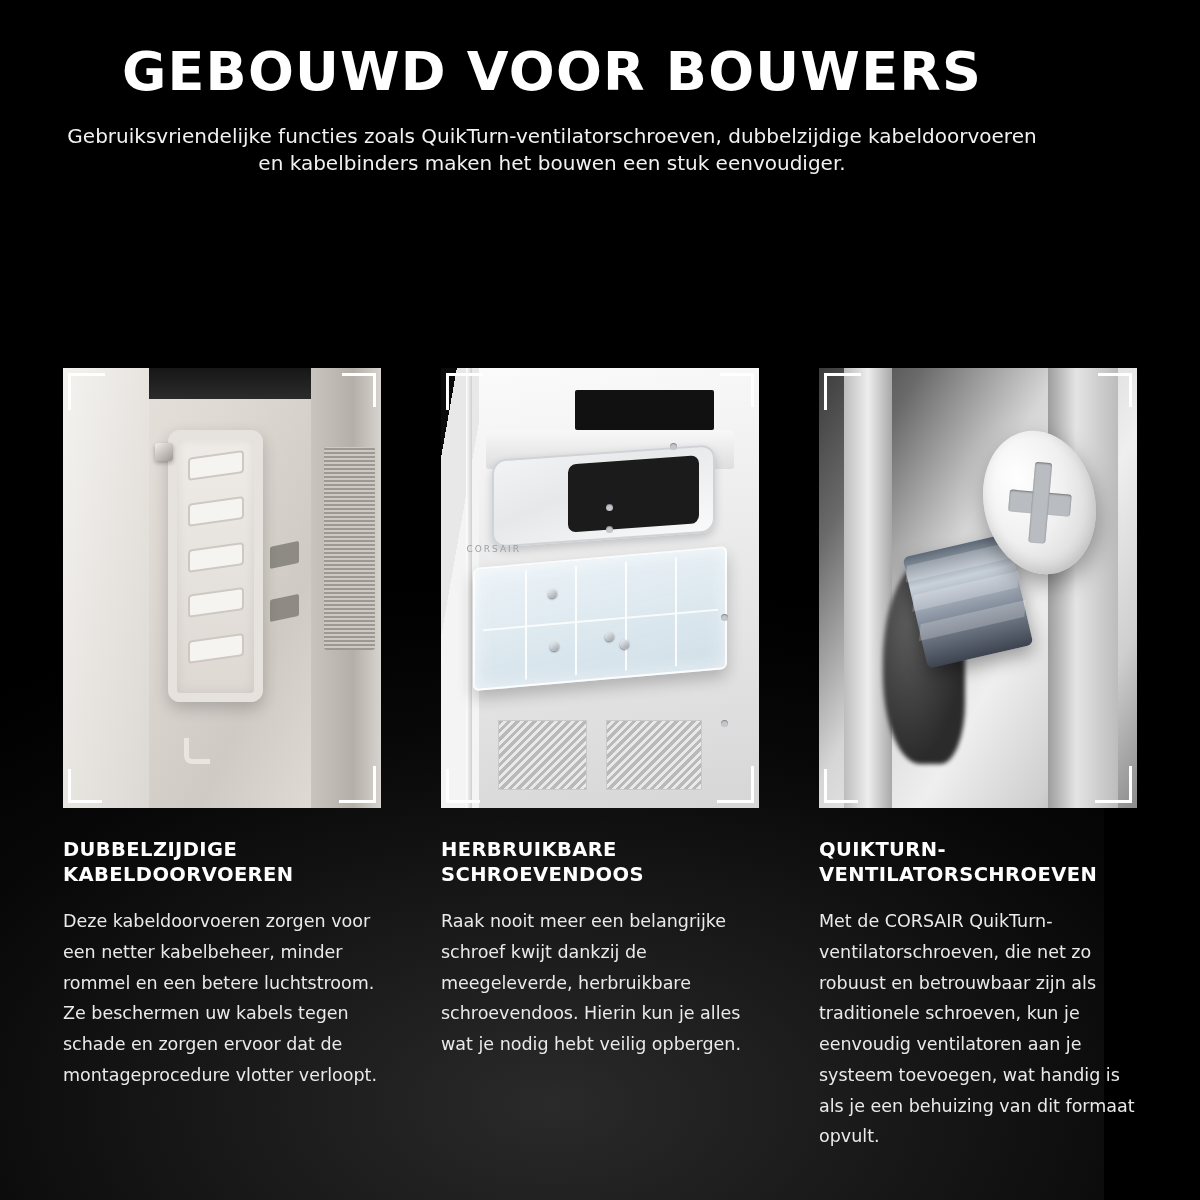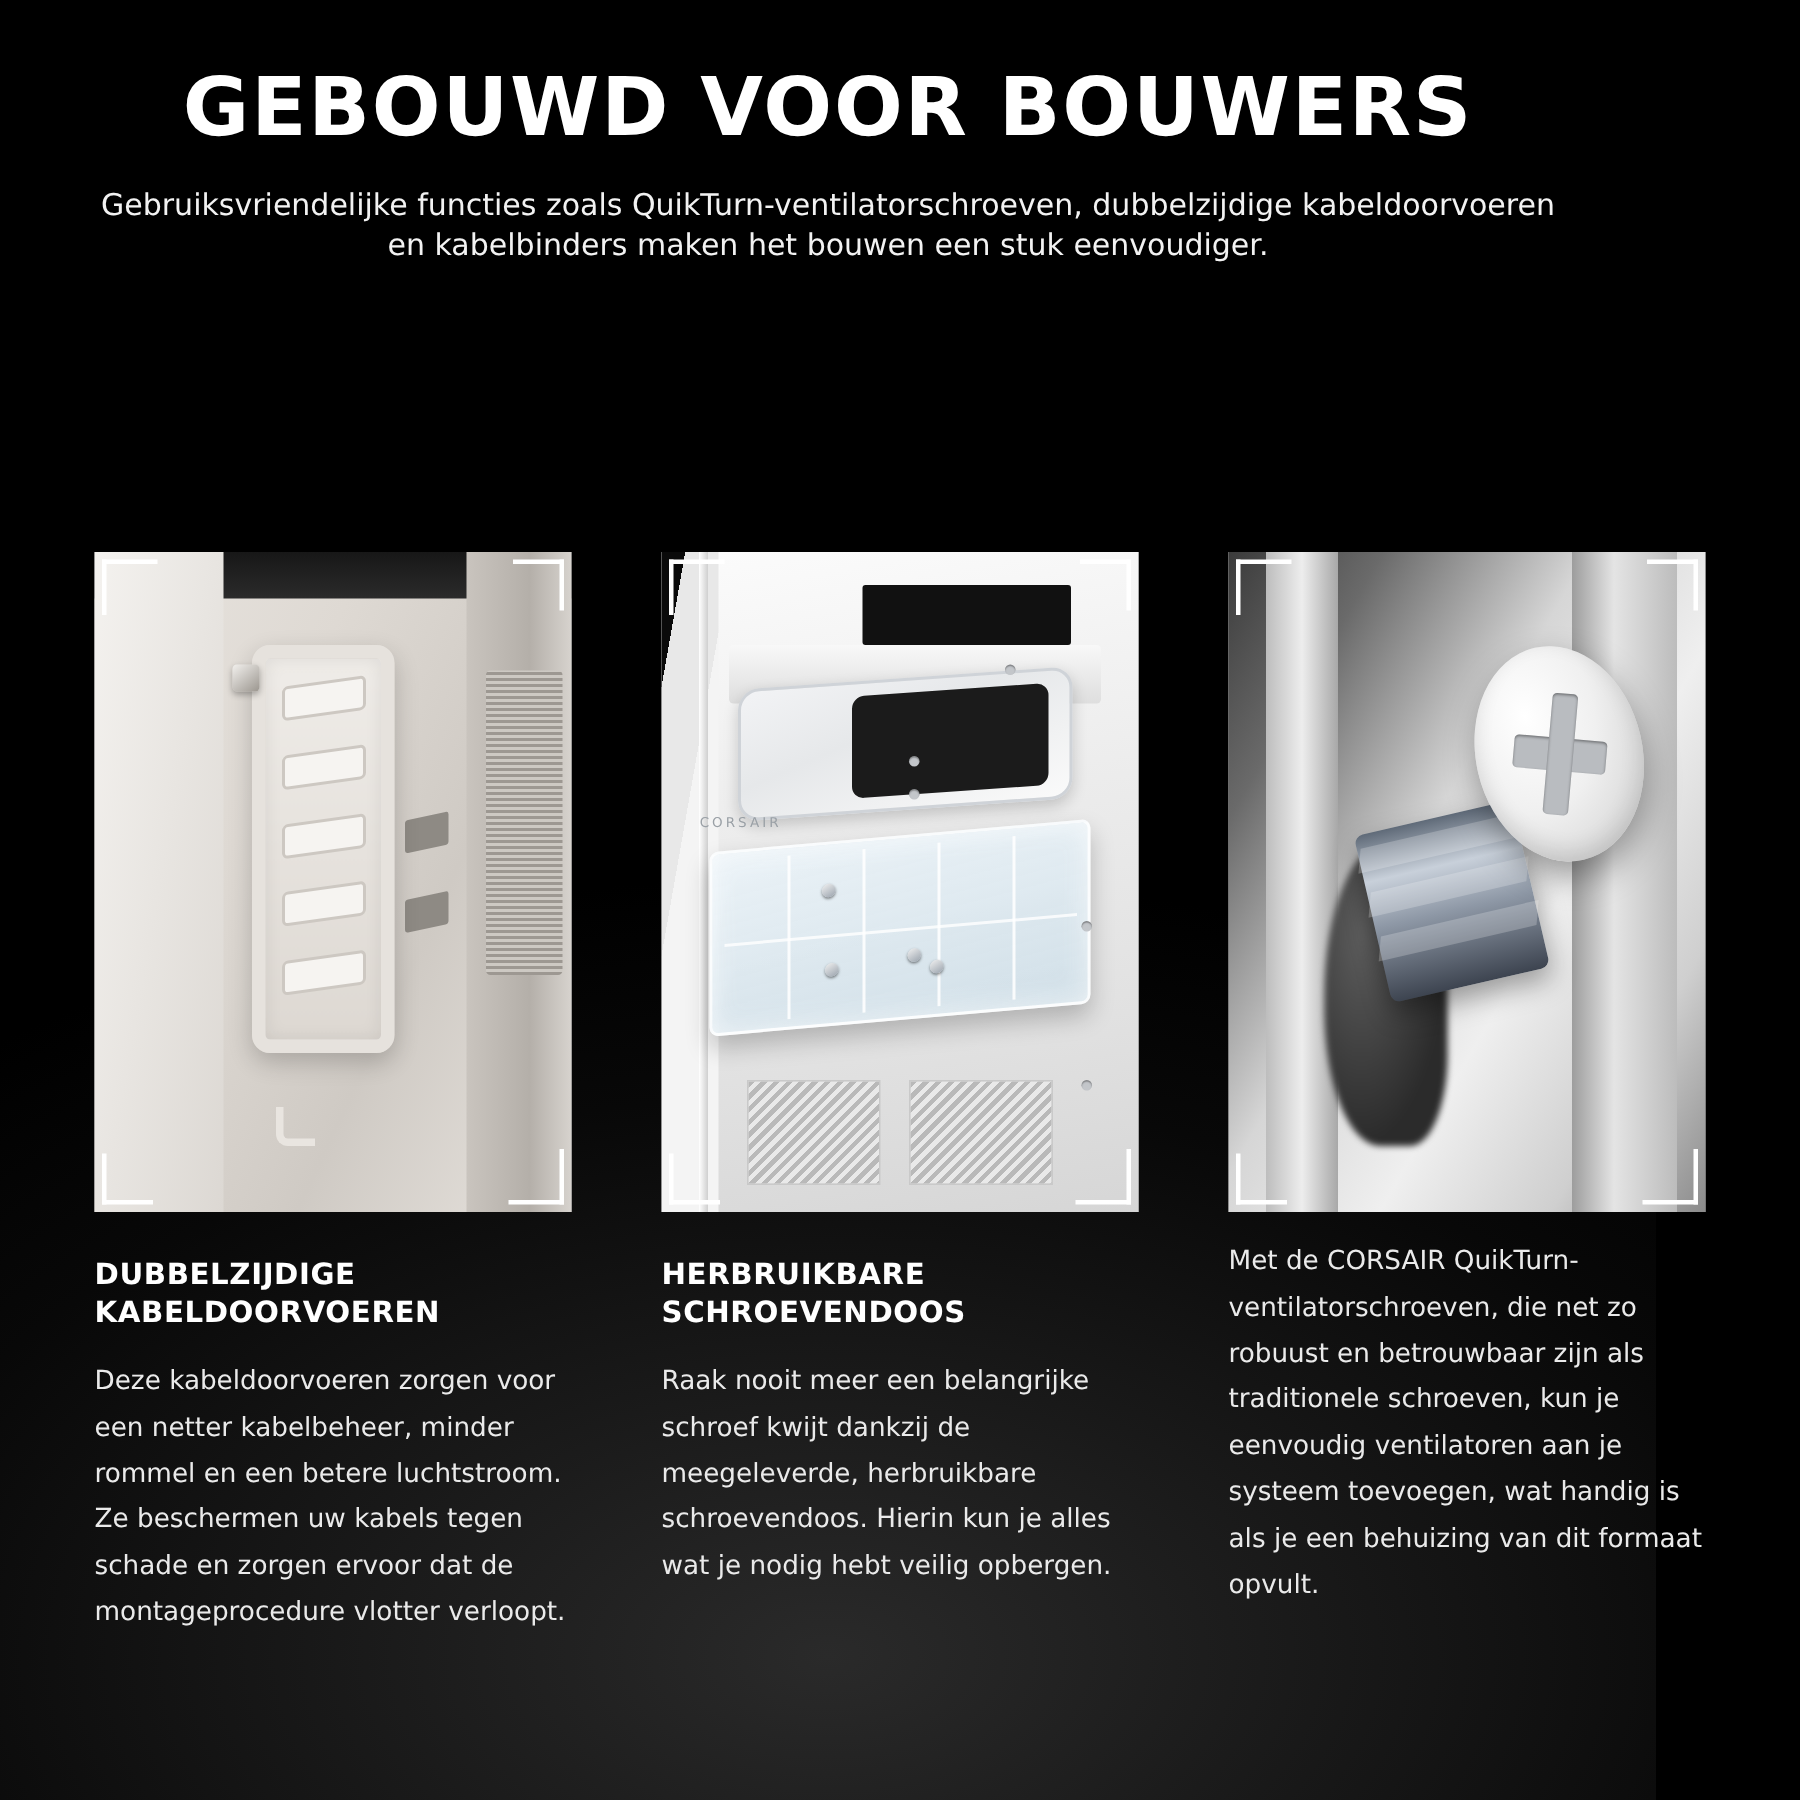--- a/index.html
+++ b/index.html
@@ -376,17 +376,18 @@
             <div class="thread" style="top:8%"></div>
             <div class="thread" style="top:34%"></div>
             <div class="thread" style="top:60%"></div>
           </div>
           <div class="head">
             <div class="cross1"></div>
             <div class="cross2"></div>
           </div>
         </div>
       </div>
+      <h2 class="card-title">QUIKTURN-VENTILATORSCHROEVEN</h2>
       <p class="card-body">Met de CORSAIR QuikTurn-ventilatorschroeven, die net zo robuust en betrouwbaar zijn als traditionele schroeven, kun je eenvoudig ventilatoren aan je systeem toevoegen, wat handig is als je een behuizing van dit formaat opvult.</p>
     </div>
 
   </div>
 </div>
 
 </body></html>

